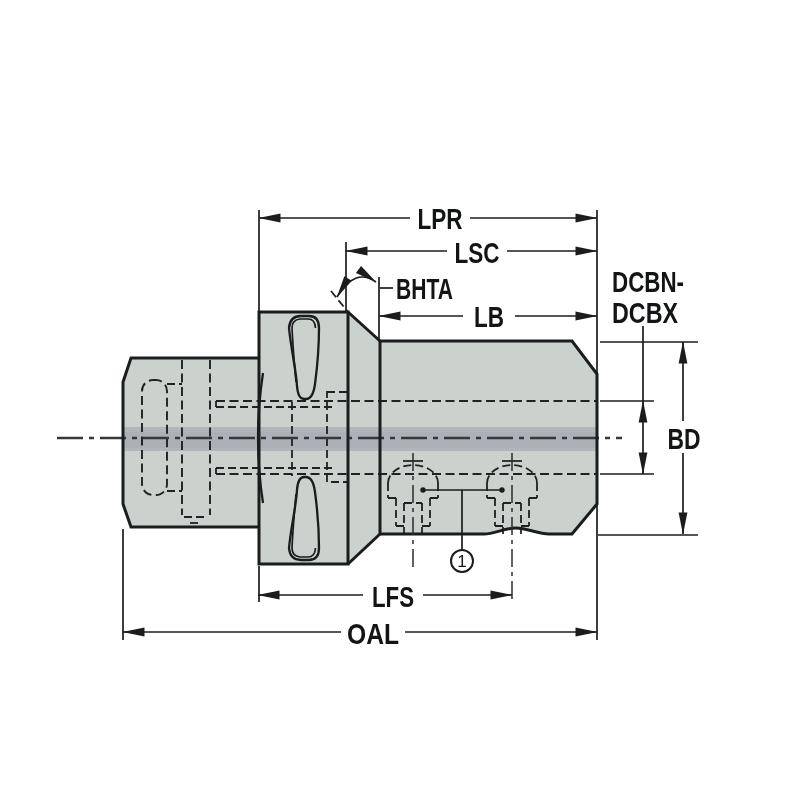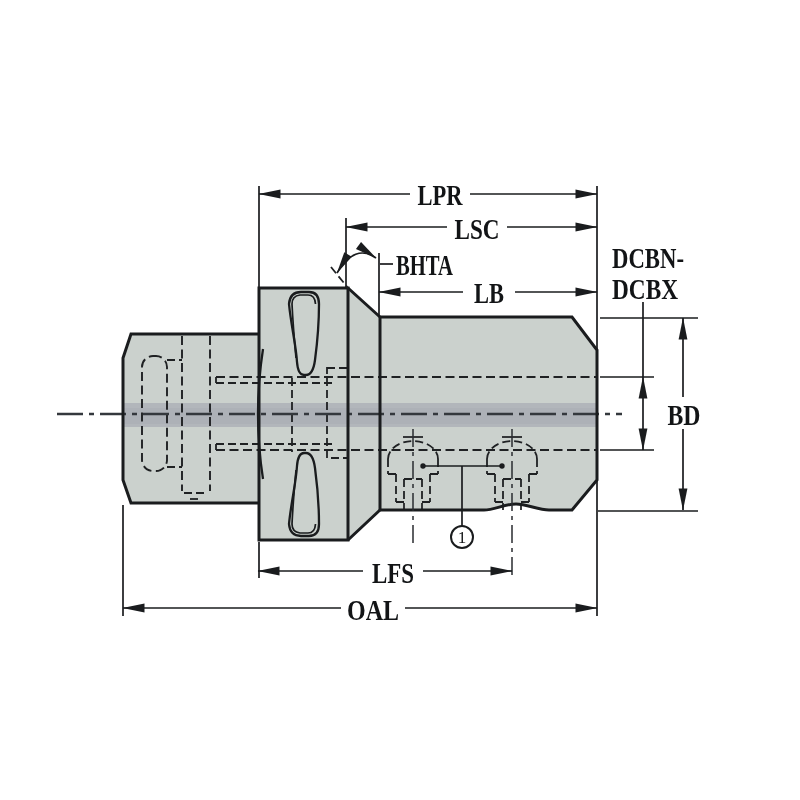--- a/index.html
+++ b/index.html
@@ -1,17 +1,17 @@
 <!DOCTYPE html>
 <html><head>
 <meta charset="utf-8">
 <style>
   html,body{margin:0;padding:0;background:#ffffff;}
   .stage{position:relative;width:800px;height:699px;background:#ffffff;overflow:hidden;
-         font-family:Liberation Serif, serif;}
+         font-family:Liberation Sans, sans-serif;margin-top:24px;}
   svg{position:absolute;left:0;top:0;}
   .outline{fill:none;stroke:#1a1c1e;stroke-width:3;stroke-linejoin:miter;stroke-linecap:butt;}
   .edge2{fill:none;stroke:#1a1c1e;stroke-width:2.3;}
   .hidden{fill:none;stroke:#1f2123;stroke-width:1.9;stroke-dasharray:9 4.5;}
   .hidden-f{fill:none;stroke:#1f2123;stroke-width:1.8;stroke-dasharray:8 4;}
   .thin{fill:none;stroke:#1a1c1e;stroke-width:1.7;}
   .dim{fill:none;stroke:#1a1c1e;stroke-width:1.7;}
   .cline{fill:none;stroke:#34383d;stroke-width:2.6;stroke-dasharray:26 6 5 6;}
   .cline-v{fill:none;stroke:#2a2d30;stroke-width:1.5;stroke-dasharray:18 5 4 5;}
   .dimtext{font-weight:700;font-size:30px;fill:#121416;}

